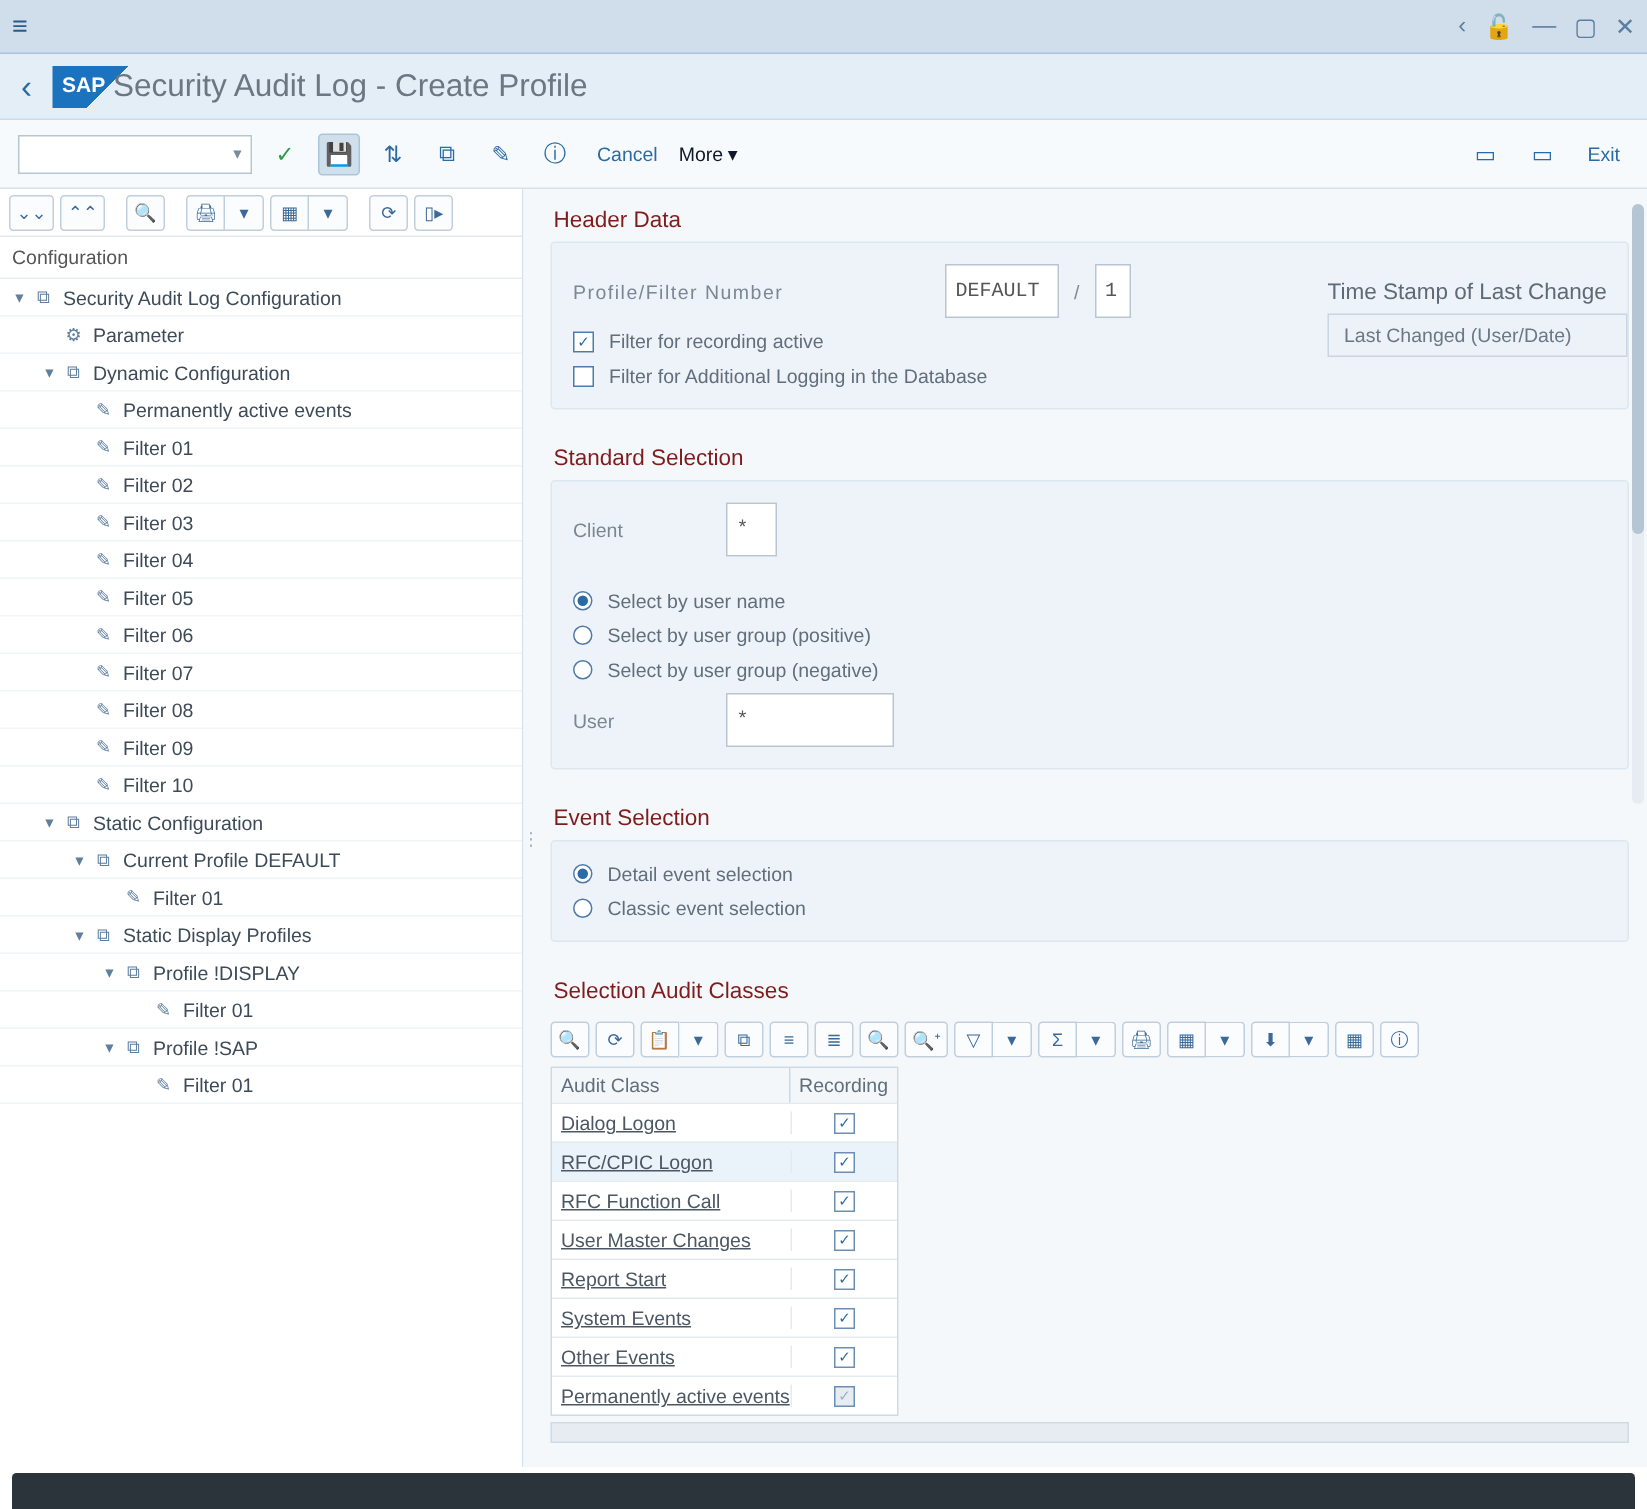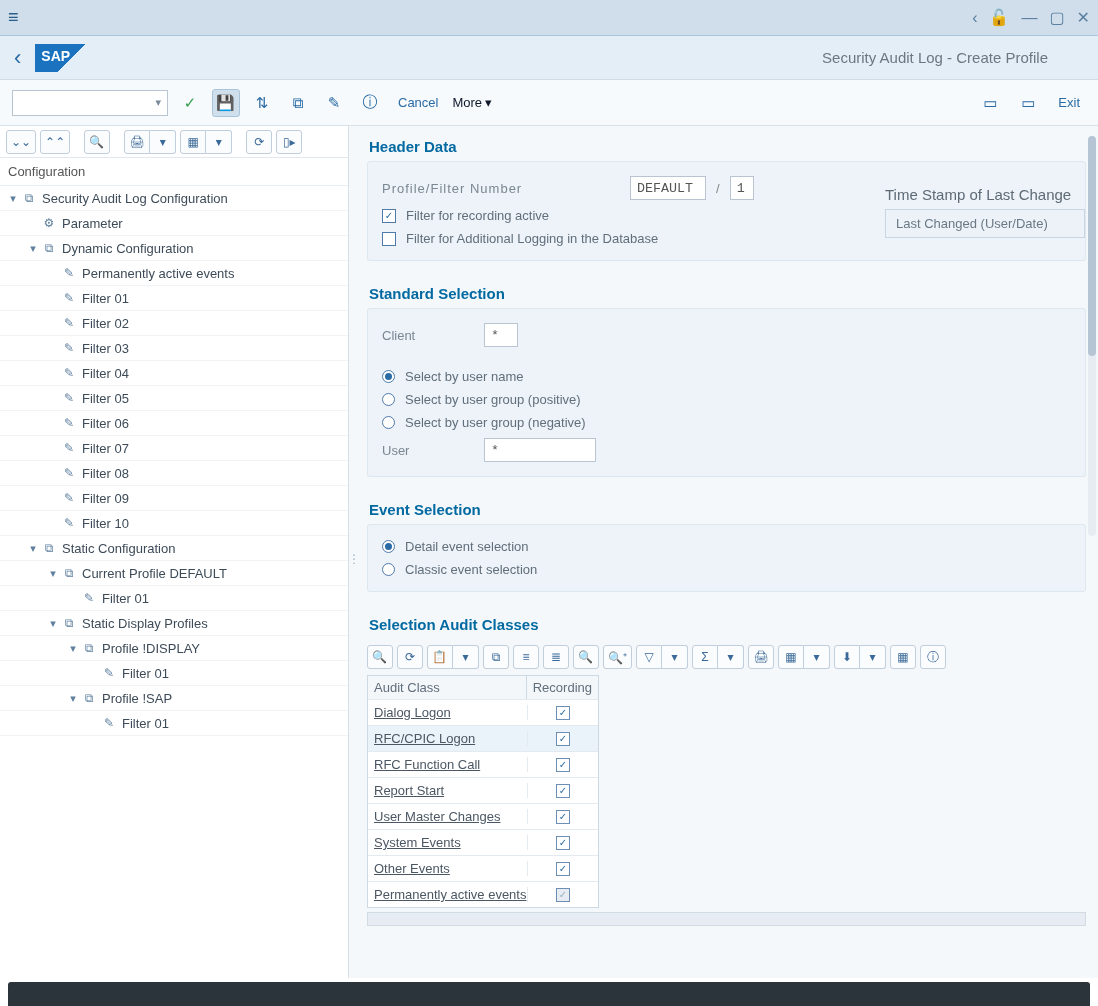--- a/index.html
+++ b/index.html
@@ -9,21 +9,21 @@
 .window-bar { height: 36px; background: #cfdeea; display: flex; align-items: center; padding: 0 8px; border-bottom: 1px solid #a9c5db; }
 .window-bar .hamburger { font-size: 18px; color: #2a5e8a; cursor: pointer; }
 .window-bar .right { margin-left: auto; display: flex; gap: 12px; align-items: center; color: #5a7fa0; }
 .window-bar .right span { font-size: 16px; cursor: pointer; }
 
 
 .title-bar { height: 44px; background: #e3eef6; display: flex; align-items: center; padding: 0 14px; border-bottom: 1px solid #cddce7; }
 .back-arrow { font-size: 22px; color: #2a6ba5; margin-right: 14px; cursor: pointer; }
 .sap-logo { width: 56px; height: 28px; background: linear-gradient(135deg,#1b73c0 0%,#1b73c0 60%,transparent 60%); position: relative; margin-right: 20px; }
 .sap-logo::before { content: "SAP"; position: absolute; left: 6px; top: 4px; color: #fff; font-weight: bold; font-size: 14px; }
-.page-title { flex: 1; text-align: right; color: #6c7783; font-size: 15px; }
+.page-title { flex: 1; text-align: left; color: #6c7783; font-size: 21px; }
 .page-title span { display: inline-block; transform: translateX(-36px); }
 
 
 .toolbar { height: 46px; background: #f7fafc; display: flex; align-items: center; padding: 0 12px; gap: 8px; border-bottom: 1px solid #d7e1ea; }
 .tb-input { width: 156px; height: 26px; border: 1px solid #b9c6d2; background: #fff; display: flex; align-items: center; justify-content: flex-end; padding-right: 6px; color: #7a8b9a; font-size: 11px; }
 .tb-btn { width: 28px; height: 28px; display: inline-flex; align-items: center; justify-content: center; color: #2a6ba5; border-radius: 3px; cursor: pointer; font-size: 15px; }
 .tb-btn.saved { background: #d0dfec; border: 1px solid #a9c5db; }
 .tb-text { color: #2a6ba5; cursor: pointer; padding: 0 6px; }
 .tb-more { color: #0f172a; cursor: pointer; display: flex; align-items: center; gap: 3px; }
 .toolbar .right { margin-left: auto; display: flex; gap: 10px; align-items: center; }
@@ -46,26 +46,26 @@
 .ico { width: 18px; text-align: center; color: #5e7f9e; font-size: 12px; }
 .tree-row.depth0 { padding-left: 6px; }
 .tree-row.depth1 { padding-left: 26px; }
 .tree-row.depth2 { padding-left: 46px; }
 .tree-row.depth3 { padding-left: 66px; }
 .tree-row.depth4 { padding-left: 86px; }
 .tree-row .label { padding-left: 4px; color: #3d4b58; }
 
 
 .right-panel { flex: 1; overflow: auto; background: #f4f8fb; position: relative; }
-.section-title { color: #0369a1; font-size: 15px; padding: 12px 14px 6px; font-weight: bold; }
+.section-title { color: #7f1d1d; font-size: 15px; padding: 12px 14px 6px; }
 .group { background: #edf3f8; margin: 0 12px 12px 12px; border: 1px solid #dde7ef; border-radius: 3px; padding: 10px 14px; }
 .row { display: flex; align-items: center; gap: 10px; padding: 4px 0; color: #616e7b; }
 .row label { color: #7a8793; }
 .txtmono { font-family: Liberation Sans, sans-serif; color: #7b8792; letter-spacing: 1px; }
-.inp { border: 1px solid #b9c6d2; background: #fff; height: 24px; padding: 0 6px; font-family: "Courier New", monospace; color: #555; }
+.inp { border: 1px solid #b9c6d2; background: #fff; height: 36px; padding: 0 6px; font-family: "Courier New", monospace; color: #555; }
 .sep-slash { color: #888; }
 .ck { width: 14px; height: 14px; border: 1px solid #4f7aa9; display: inline-flex; align-items: center; justify-content: center; font-size: 10px; color: #2a6ba5; background: #fff; }
 .ck.checked::before { content: "✓"; }
 .radio { width: 13px; height: 13px; border: 1px solid #4f7aa9; border-radius: 50%; display: inline-flex; align-items: center; justify-content: center; background: #fff; }
 .radio.on::before { content: ""; width: 7px; height: 7px; background: #2a6ba5; border-radius: 50%; }
 .stamp-box { position: absolute; right: 0; top: 24px; width: 200px; }
 .stamp-title { color: #5e6a76; font-size: 15px; margin-bottom: 6px; white-space: nowrap; }
 .stamp-btn { background: #ecf2f7; border: 1px solid #c9d6e1; padding: 6px 10px; color: #6a7885; cursor: pointer; }
 .grid-tb { display: flex; gap: 4px; margin: 6px 12px; flex-wrap: wrap; }
 .table { margin: 0 12px; border: 1px solid #cdd9e3; background: #fff; width: 232px; }
@@ -382,27 +382,27 @@
               <span class="ck2 checked"></span>
             </div>
           </div>
           <div class="tr">
             <div class="td1">RFC Function Call</div>
             <div class="td2">
               <span class="ck2 checked"></span>
             </div>
           </div>
           <div class="tr">
+            <div class="td1">User Master Changes</div>
+            <div class="td2">
+              <span class="ck2 checked"></span>
+            </div>
+          </div>
+          <div class="tr">
             <div class="td1">Report Start</div>
-            <div class="td2">
-              <span class="ck2 checked"></span>
-            </div>
-          </div>
-          <div class="tr">
-            <div class="td1">User Master Changes</div>
             <div class="td2">
               <span class="ck2 checked"></span>
             </div>
           </div>
           <div class="tr">
             <div class="td1">System Events</div>
             <div class="td2">
               <span class="ck2 checked"></span>
             </div>
           </div>

